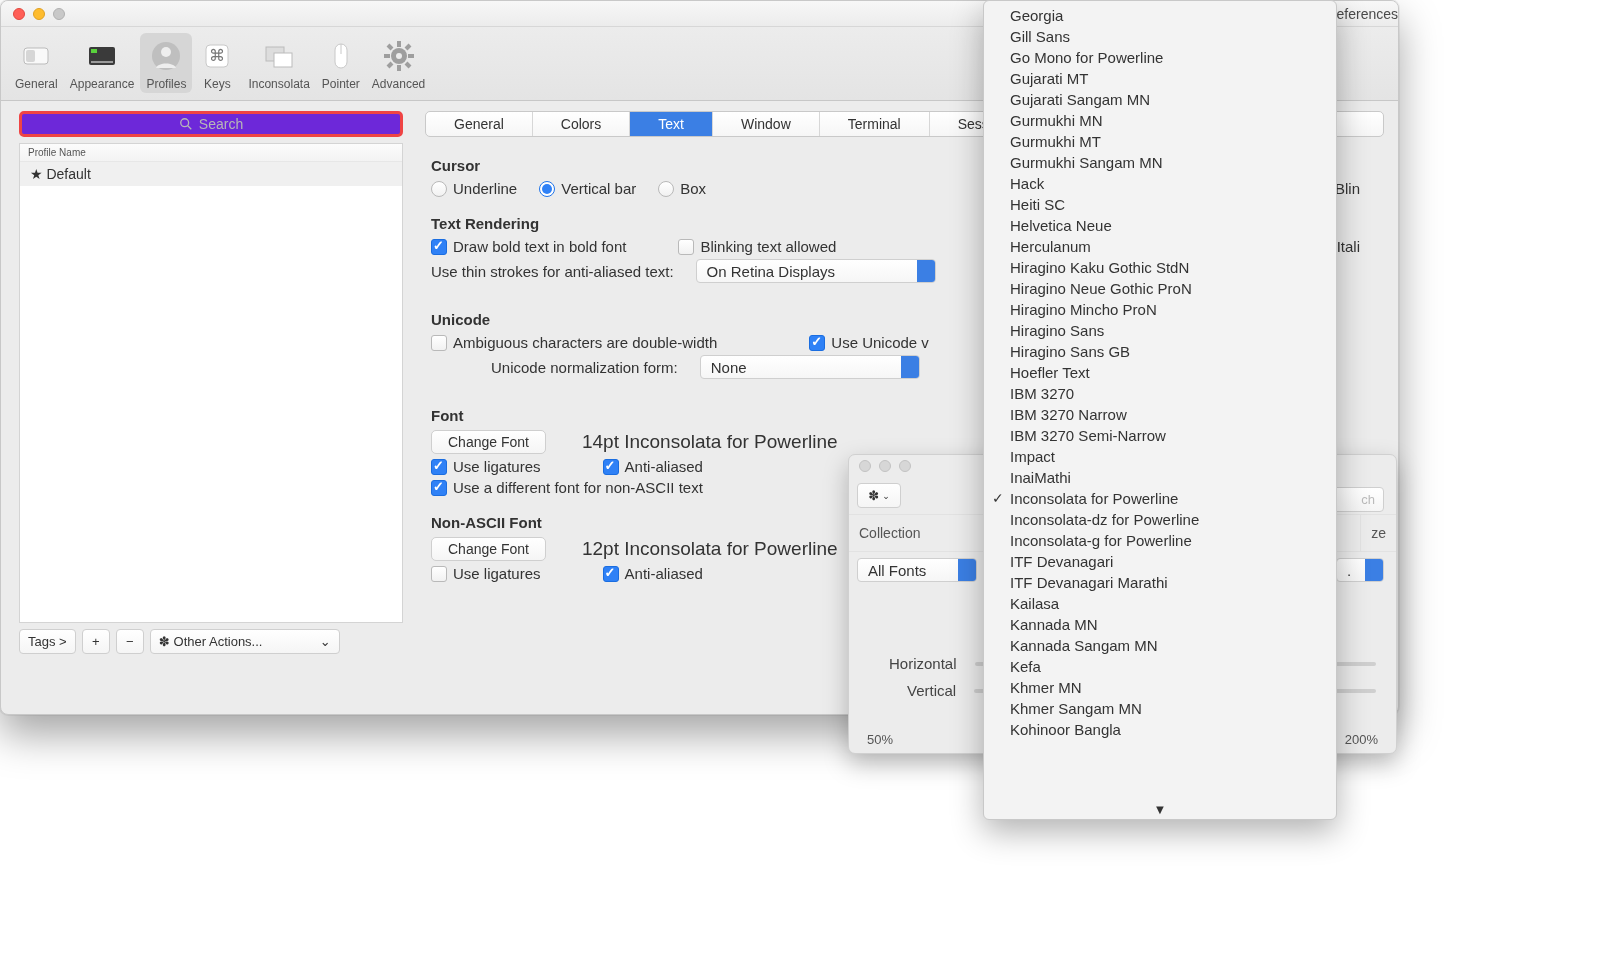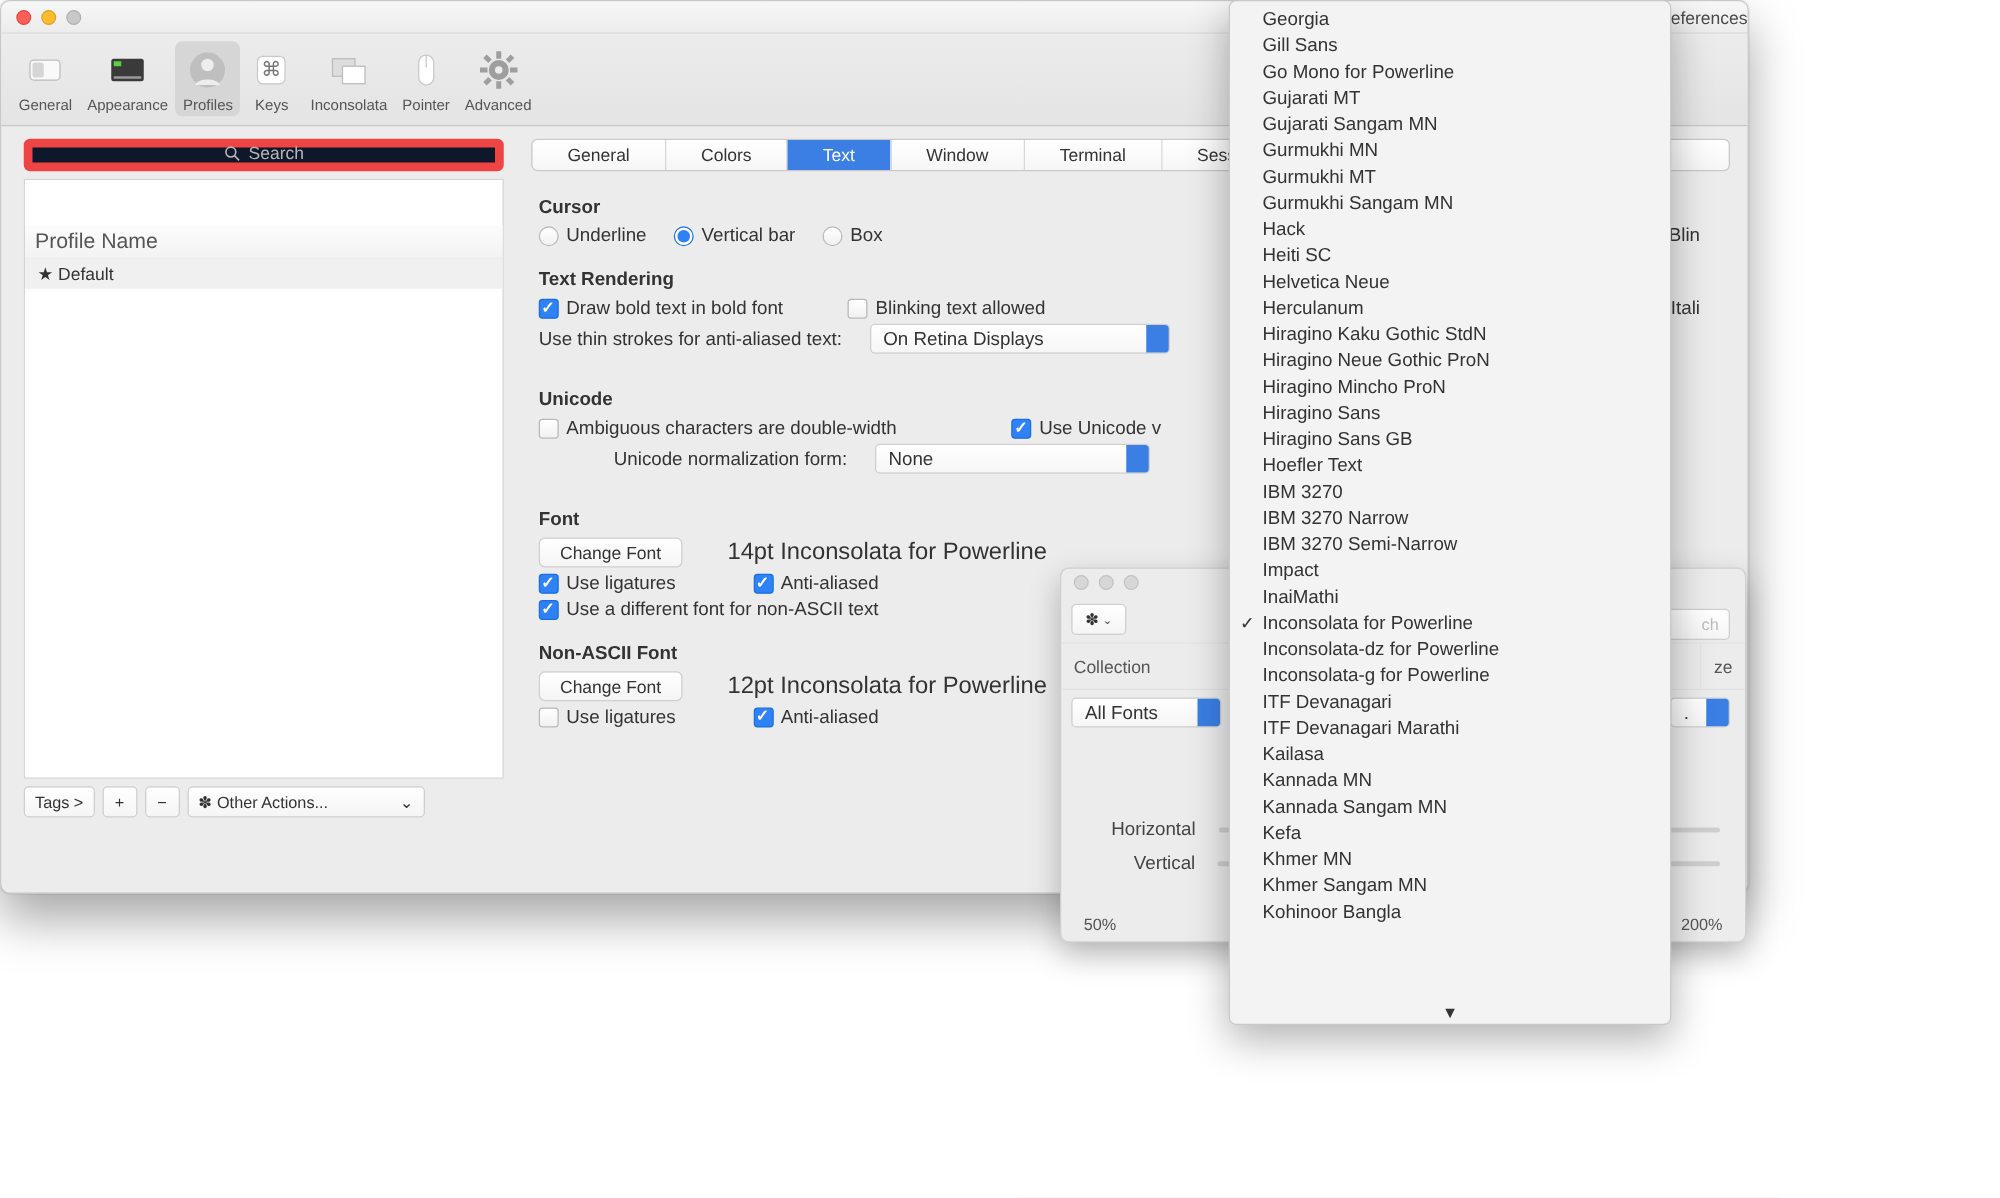--- a/index.html
+++ b/index.html
@@ -12,24 +12,24 @@
 .tl-min { background:#febc2e; border:1px solid #dfa023; }
 .tl-max { background:#c8c8c8; border:1px solid #b0b0b0; }
 .title-text { position:absolute; left:0; right:0; text-align:right; font-size:14px; color:#4a4a4a; pointer-events:none; }
 .toolbar { height:74px; background:linear-gradient(#ececec,#e4e4e4); border-bottom:1px solid #c7c7c7; display:flex; align-items:flex-start; padding:6px 8px 0 8px; gap:0; }
 .tb-item { display:flex; flex-direction:column; align-items:center; padding:4px 6px 2px 6px; border-radius:6px; font-size:12px; color:#555; cursor:default; }
 .tb-item.sel { background:#d6d6d6; }
 .tb-icon { width:38px; height:38px; display:flex; align-items:center; justify-content:center; margin-bottom:2px; }
 .tb-icon svg { width:34px; height:34px; }
 .body { display:flex; height:calc(100% - 100px); }
 .sidebar { width:410px; padding:10px 8px 8px 18px; }
-.searchbox { height:26px; background:#0f172a; border:7px solid #ef4444; border-radius:5px; display:flex; align-items:flex-end; justify-content:center; color:#b7b7b7; font-size:14px; }
+.searchbox { height:26px; background:#6d28d9; border:3px solid #ef4444; border-radius:5px; display:flex; align-items:center; justify-content:center; color:#b7b7b7; font-size:14px; }
 .searchbox svg { width:14px; margin-right:6px; }
 .profile-list { margin-top:6px; border:1px solid #d4d4d4; background:#fff; border-radius:0; height:480px; }
-.profile-header { background:linear-gradient(#fcfcfc,#f3f3f3); border-bottom:1px solid #e7e7e7; font-size:17px; padding:3px 8px; color:#555;margin-top:36px; }
+.profile-header { background:linear-gradient(#fcfcfc,#f3f3f3); border-bottom:1px solid #e7e7e7; font-size:10px; padding:3px 8px; color:#555; }
 .profile-row { font-size:14px; padding:4px 10px; background:#f0f0f0; }
 .bottom-bar { display:flex; gap:6px; margin-top:6px; align-items:center; }
 .bb-btn { height:25px; border:1px solid #cfcfcf; background:linear-gradient(#fff,#f5f5f5); border-radius:4px; font-size:13px; padding:0 8px; display:flex; align-items:center; }
 .bb-square { width:28px; justify-content:center; }
 .bb-select { width:190px; justify-content:space-between; }
 .content { flex:1; padding:0; position:relative; }
 .tabbar { margin:10px 14px 0 14px; height:26px; display:flex; border-radius:5px; overflow:hidden; border:1px solid #c9c9c9; background:linear-gradient(#fff,#f6f6f6); }
 .tab { flex:0 0 auto; padding:0 28px; font-size:14px; display:flex; align-items:center; border-right:1px solid #d7d7d7; color:#333; }
 .tab:last-child { border-right:none; }
 .tab.active { background:#3b7fe4; color:#fff; }

